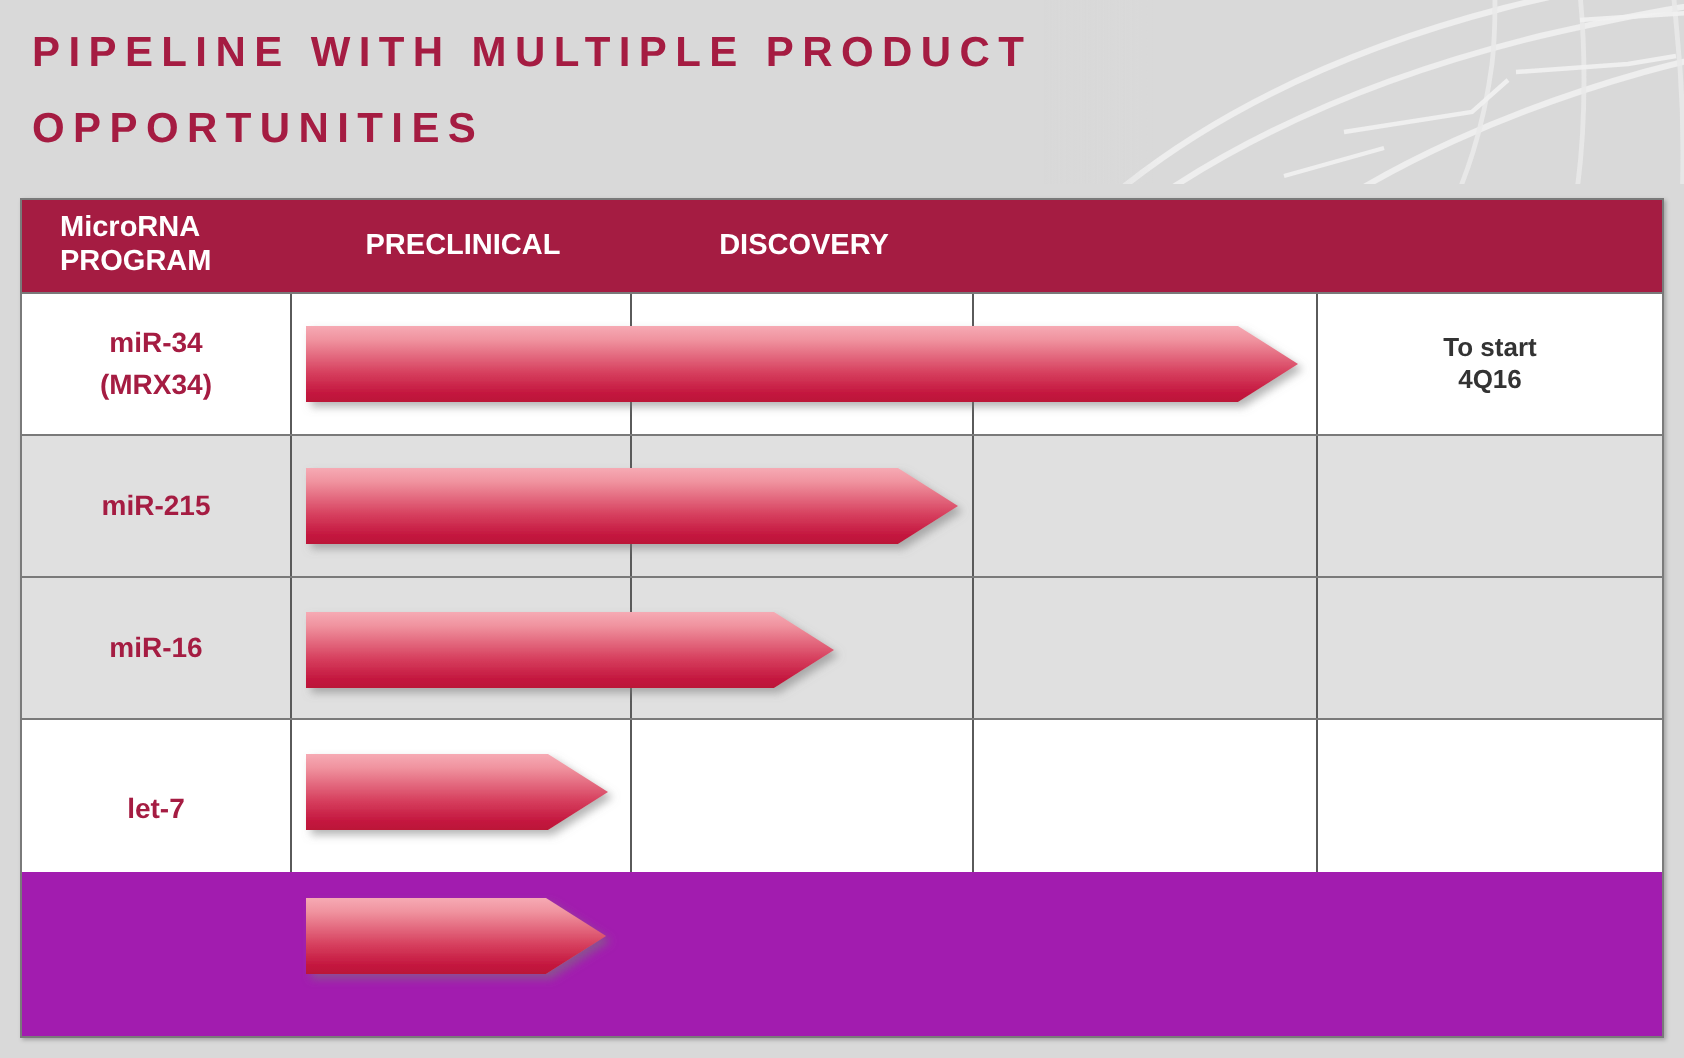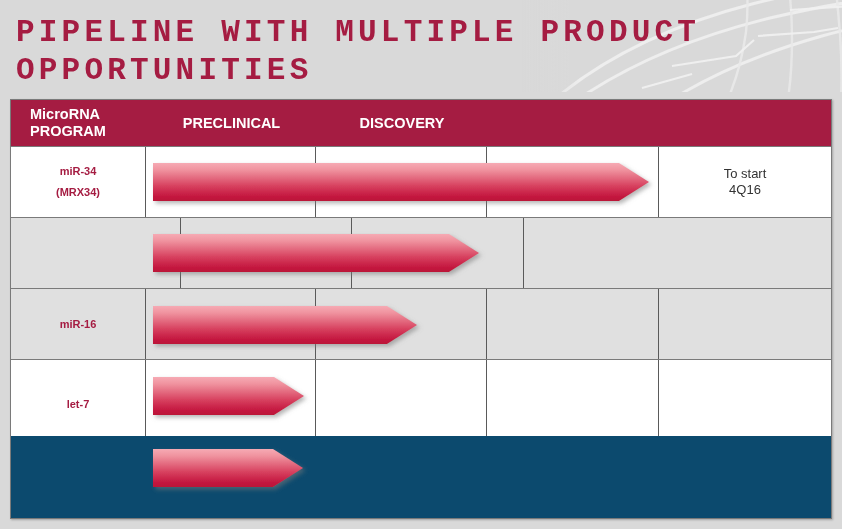--- a/index.html
+++ b/index.html
@@ -39,41 +39,40 @@
     right: -40px;
     top: -30px;
     width: 360px;
     height: 150px;
     opacity: .85;
     pointer-events: none;
   }
   .title-text {
     position: absolute;
     left: 16px;
-    top: 14px;
+    top: 8px;
     width: 810px;
     color: #a51c42;
-    font-size: 31px;
+    font-size: 21px;
     font-weight: bold;
     letter-spacing: 4.2px;
     line-height: 38px;
     white-space: pre-line;
-    font-family: Liberation Mono, monospace;
   }
 
   
   .grid {
     position: absolute;
     left: 10px;
     top: 99px;
     width: 822px;
     height: 420px;
     border: 1px solid #7a7a7a;
     box-sizing: border-box;
-    background: #0c4a6e;
+    background: #a21caf;
     box-shadow: 1px 1px 2px rgba(0,0,0,.25);
   }
 
   .hrow {
     display: flex;
     height: 47px;
     background: #a51c42;
     border-bottom: 1px solid #7a7a7a;
     box-sizing: border-box;
   }
@@ -122,36 +121,36 @@
   .c3 { width: 172px; }
   .c4 { width: 172px; }
 
   .prog-label {
     position: absolute;
     left: 0; right: 0;
     top: 50%;
     transform: translateY(-50%);
     text-align: center;
     color: #a51c42;
-    font-size: 11px;
+    font-size: 14px;
     font-weight: bold;
     line-height: 21px;
     white-space: pre-line;
   }
   .row.last .prog-label { top: 34px; transform: none; }
 
   .note {
     position: absolute;
     left: 0; right: 0;
     top: 50%;
     transform: translateY(-50%);
     text-align: center;
     color: #333333;
     font-size: 13px;
-    font-weight: normal;
+    font-weight: bold;
     line-height: 16px;
     white-space: pre-line;
   }
 
   
   .arrows {
     position: absolute;
     left: 0; top: 0;
     width: 822px;
     height: 420px;
@@ -211,20 +210,23 @@
       <div class="cell c1"></div>
       <div class="cell c2"></div>
       <div class="cell c3"></div>
       <div class="cell c4 lastcol">
         <div class="note">To start
 4Q16</div>
       </div>
     </div>
 
     <div class="row shaded">
+      <div class="cell c0">
+        <div class="prog-label">miR-215</div>
+      </div>
       <div class="cell c1"></div>
       <div class="cell c2"></div>
       <div class="cell c3"></div>
       <div class="cell c4 lastcol"></div>
     </div>
 
 
     <div class="row shaded">
       <div class="cell c0">
         <div class="prog-label">miR-16</div>

